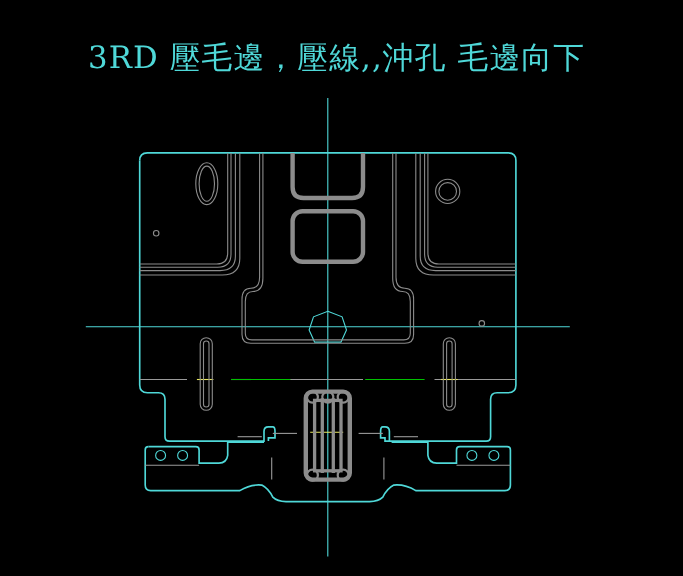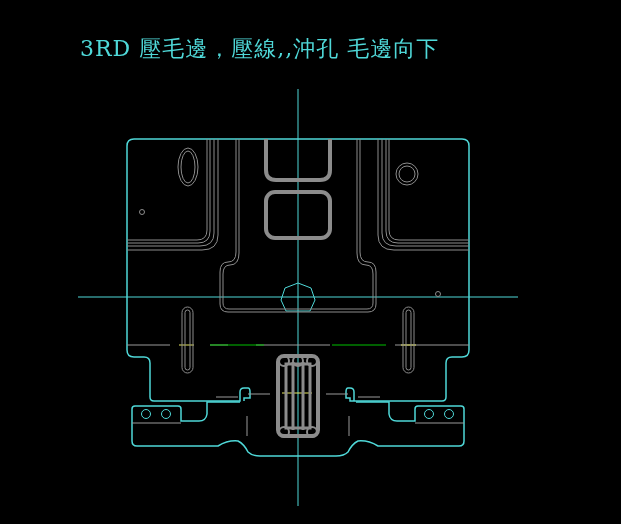--- a/index.html
+++ b/index.html
@@ -1,17 +1,17 @@
 <!DOCTYPE html>
 <html><head>
 <meta charset="utf-8">
 <style>
   html, body { margin:0; padding:0; background:#000; }
   body { width:621px; height:524px; position:relative; overflow:hidden; font-family:"DejaVu Serif", serif; }
-  .title { position:absolute; left:80px; top:34px; font-size:22px; letter-spacing:1px; white-space:nowrap; }
+  .title { position:absolute; left:80px; top:34px; font-size:28px; letter-spacing:1px; white-space:nowrap; }
   svg { position:absolute; left:0; top:0; }
 </style>
 </head>
 <body>
 
 <div class="title" style="color:#4fd8d8">3RD 壓毛邊，壓線,,沖孔 毛邊向下</div>
 
 <svg width="621" height="524" viewBox="0 0 621 524">
 
   <g stroke="#4fd8d8" stroke-width="1" fill="none">

